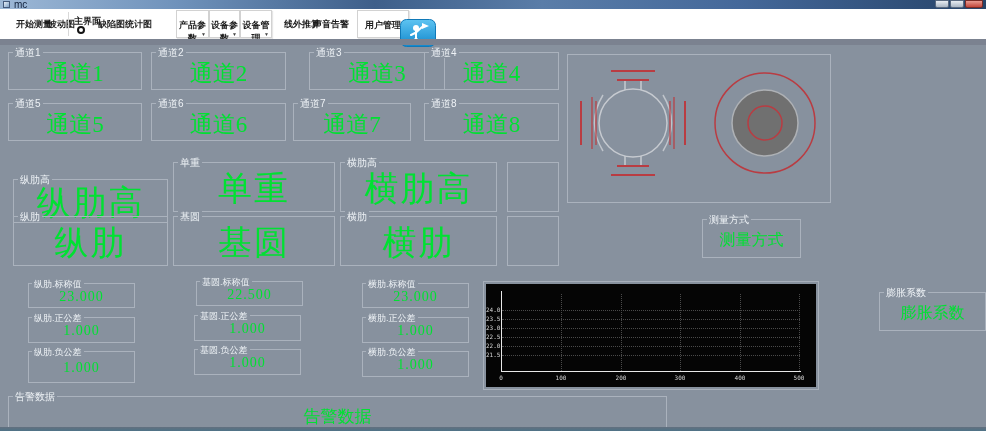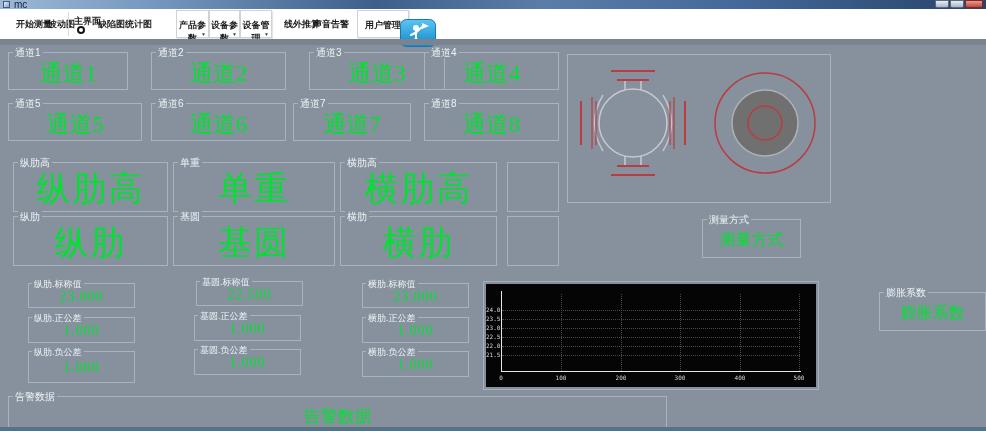--- a/index.html
+++ b/index.html
@@ -109,21 +109,21 @@
             <stop offset="1" stop-color="#1288cc"></stop>
       </linearGradient>
         </defs>
       <circle cx="16" cy="9" r="3" fill="#fff"></circle>
       <path d="M16 12 L16 19 M16 19 L12 25 M16 19 L20 25 M16 13.5 L11 16 M16 13.5 L22 8" stroke="#fff" stroke-width="2" fill="none" stroke-linecap="round"></path>
       <path d="M22 4 L29 7 L22 10 Z" fill="#fff"></path>
     </svg>
   </div>
   <div class="strip"></div>
 
-  <div class="gbox ch" style="left:8px;top:52px;width:120px;height:38px">
+  <div class="gbox ch" style="left:8px;top:52px;width:134px;height:38px">
     <span class="glabel">通道1</span>
     <div class="gvalue">通道1</div>
   </div>
   <div class="gbox ch" style="left:151px;top:52px;width:135px;height:38px">
     <span class="glabel">通道2</span>
     <div class="gvalue">通道2</div>
   </div>
   <div class="gbox ch" style="left:309px;top:52px;width:136px;height:38px">
     <span class="glabel">通道3</span>
     <div class="gvalue">通道3</div>
@@ -143,21 +143,21 @@
   </div>
   <div class="gbox ch" style="left:293px;top:103px;width:118px;height:38px">
     <span class="glabel">通道7</span>
     <div class="gvalue">通道7</div>
   </div>
   <div class="gbox ch" style="left:424px;top:103px;width:135px;height:38px">
     <span class="glabel">通道8</span>
     <div class="gvalue">通道8</div>
   </div>
 
-  <div class="gbox param" style="left:13px;top:162px;width:155px;height:50px">
+  <div class="gbox param" style="left:13px;top:179px;width:155px;height:44px">
     <span class="glabel">纵肋高</span>
     <div class="gvalue">纵肋高</div>
   </div>
   <div class="gbox param" style="left:173px;top:162px;width:162px;height:50px">
     <span class="glabel">单重</span>
     <div class="gvalue">单重</div>
   </div>
   <div class="gbox param" style="left:340px;top:162px;width:157px;height:50px">
     <span class="glabel">横肋高</span>
     <div class="gvalue">横肋高</div>

